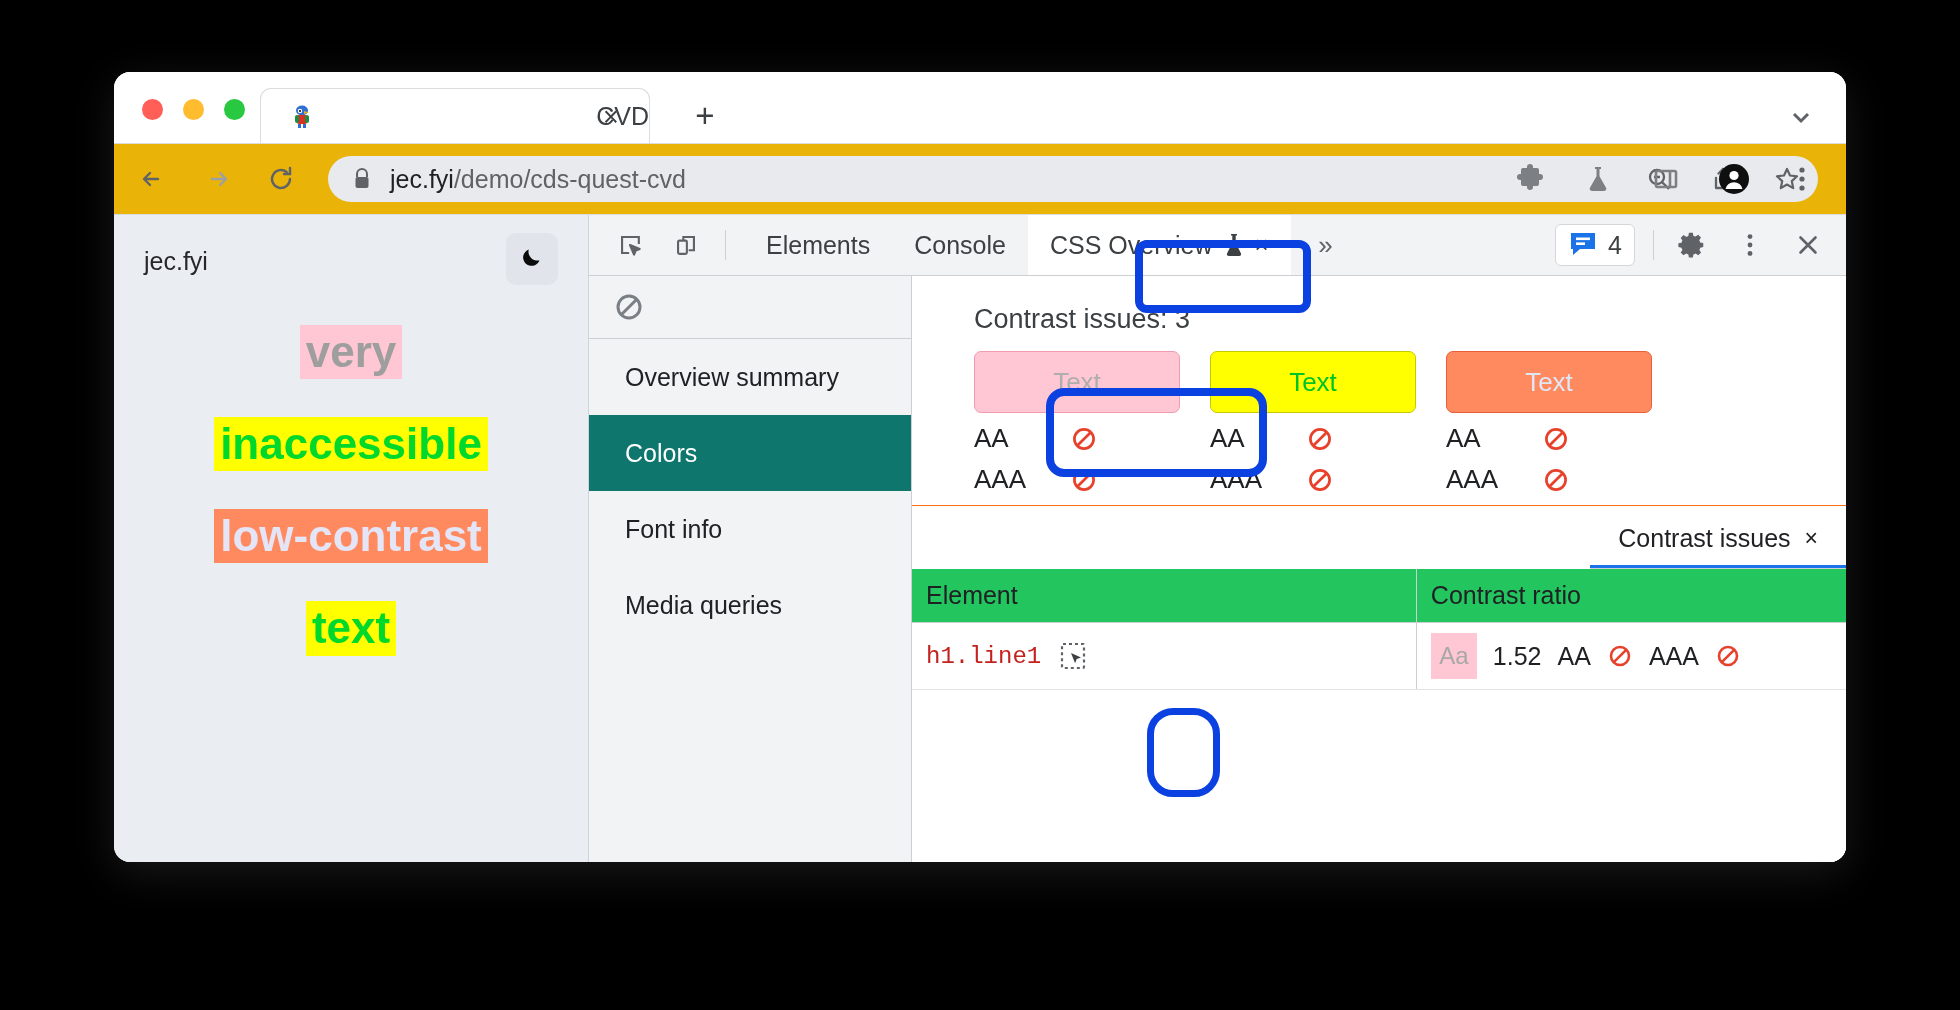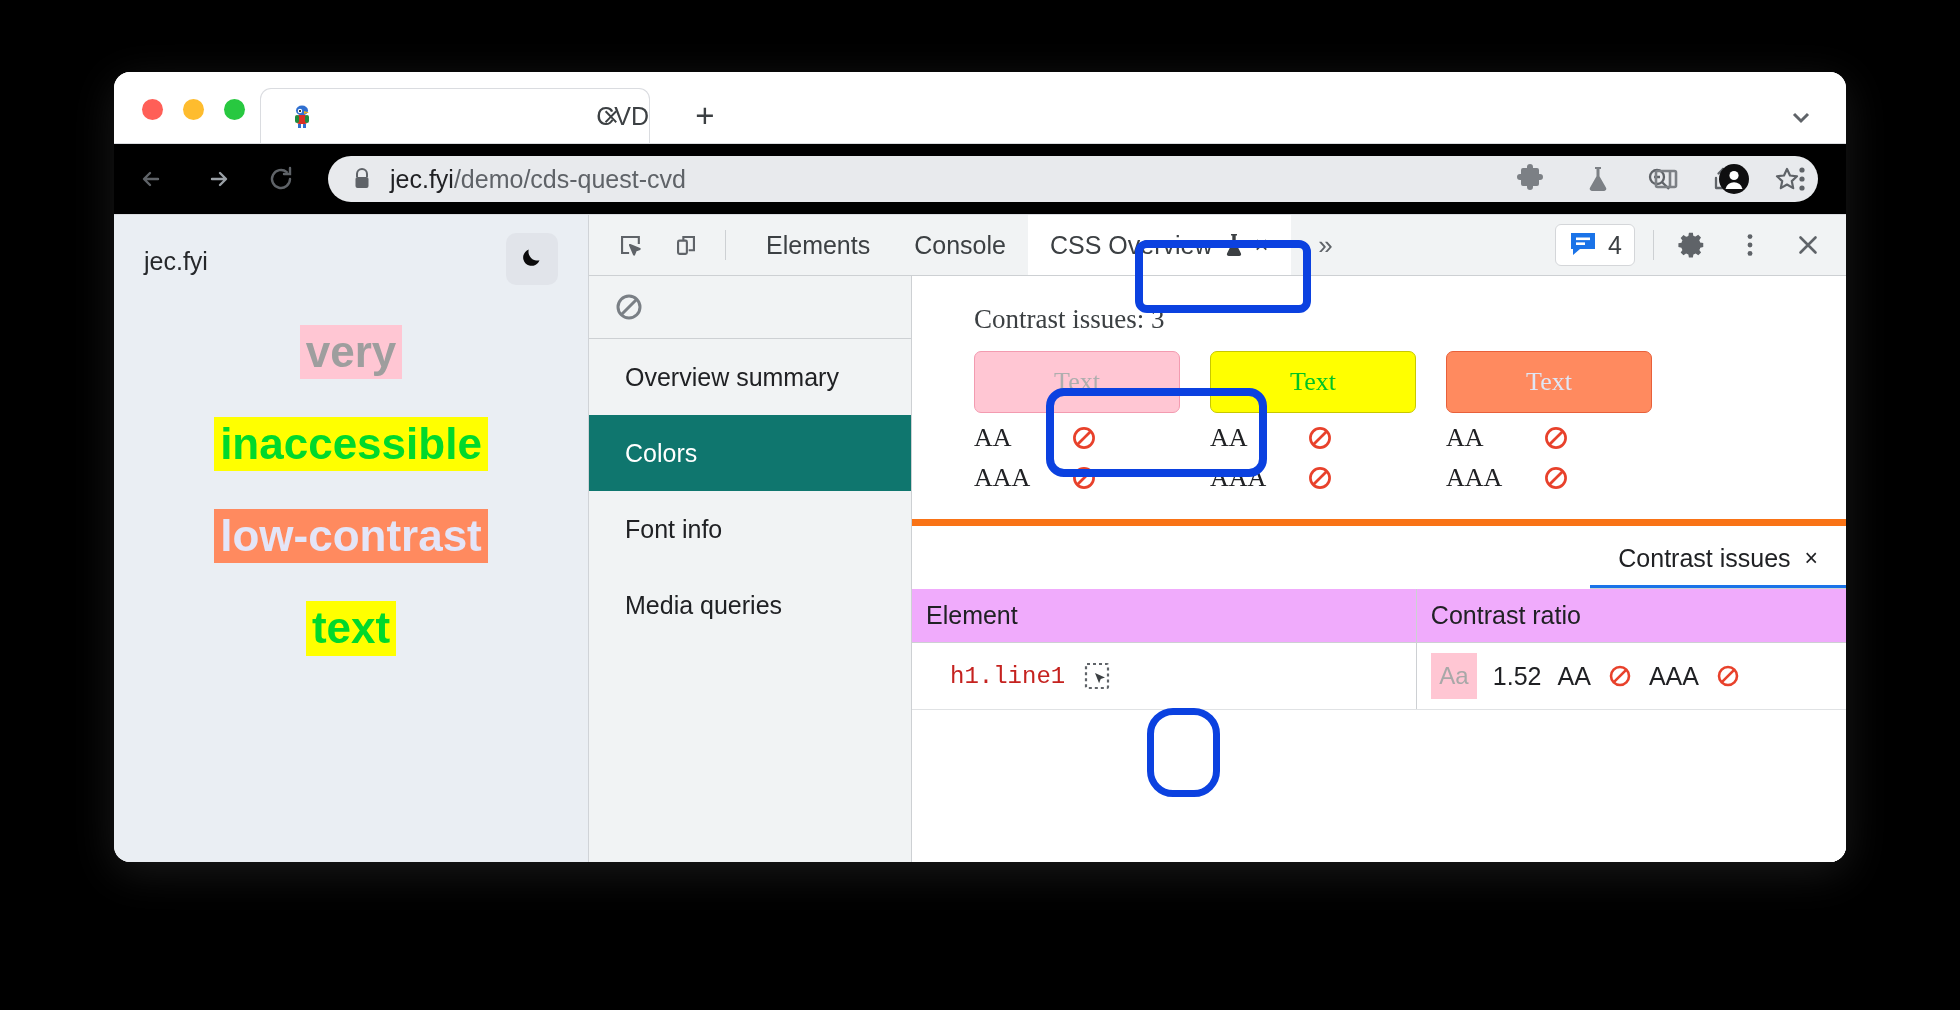--- a/index.html
+++ b/index.html
@@ -47,21 +47,21 @@
   }
   .tabsearch{
     position:absolute;right:30px;top:30px;width:30px;height:30px;color:#5f6368;
   }
   .tabstrip-bottom{
     position:absolute;left:0;right:0;bottom:0;height:1px;background:#dadce0;
   }
 
   
   .navbar{
-    position:relative;height:70px;background:#000000;
+    position:relative;height:70px;background:#eab308;
     display:flex;align-items:center;border-bottom:1px solid #dadce0;
   }
   .navicon{
     width:34px;height:34px;flex:0 0 auto;color:#5f6368;
     display:flex;align-items:center;justify-content:center;
   }
   .nav-back{margin-left:22px;}
   .nav-fwd{margin-left:30px;}
   .nav-reload{margin-left:30px;}
   .omnibox{
@@ -138,21 +138,21 @@
   }
   .cssov-side-head{height:62px;display:flex;align-items:center;border-bottom:1px solid #cdd0d3;}
   .cssov-side-head .ico{margin-left:24px;width:32px;height:32px;color:#7a7f85;}
   .side-item{
     height:76px;display:flex;align-items:center;padding-left:36px;
     font-size:25px;color:#202124;
   }
   .side-item.sel{background:#0f766e;color:#fff;}
 
   .cssov-main{flex:1 1 auto;display:flex;flex-direction:column;min-width:0;background:#fff;}
-  .contrast-pane{flex:0 0 auto;padding:28px 0 26px 0;border-bottom:7px solid #f97316;font-family:Liberation Serif, serif;}
+  .contrast-pane{flex:0 0 auto;padding:28px 0 10px 0;border-bottom:1px solid #f97316;}
   .ci-title{font-size:27px;color:#3c4043;margin-left:62px;margin-bottom:16px;}
   .swatch-row{display:flex;margin-left:62px;gap:30px;}
   .swatch-col{width:206px;}
   .swatch{
     height:62px;border-radius:7px;display:flex;align-items:center;justify-content:center;
     font-size:26px;box-sizing:border-box;
   }
   .sw-pink{background:#ffc6d3;border:1px solid #f39bb0;color:#aeaeae;}
   .sw-yellow{background:#ffff00;border:1px solid #c8c800;color:#00c425;}
   .sw-orange{background:#ff8a5f;border:1px solid #e8603a;color:#dfe6f5;}
@@ -163,30 +163,30 @@
   .issues-pane{flex:1 1 auto;display:flex;flex-direction:column;min-height:0;background:#fff;align-items:flex-end;}
   .issues-tabbar{height:62px;flex:0 0 auto;display:flex;align-items:flex-end;border-bottom:1px solid #cdd0d3;}
   .issues-tab{
     display:flex;align-items:center;gap:14px;padding:0 28px 12px 28px;
     font-size:25px;color:#202124;border-bottom:3px solid #1a73e8;
   }
   .issues-tab .x{font-size:23px;}
   .tbl{width:100%;border-collapse:collapse;table-layout:fixed;}
   .tbl th{
     text-align:left;font-weight:400;font-size:25px;color:#202124;
-    padding:12px 0 12px 14px;background:#f0abfc;border-right:1px solid #cdd0d3;
+    padding:12px 0 12px 14px;background:#22c55e;border-right:1px solid #cdd0d3;
     border-bottom:1px solid #cdd0d3;height:50px;box-sizing:border-box;
   }
   .tbl td{
     font-size:25px;color:#202124;padding:10px 0 10px 14px;
     border-right:1px solid #cdd0d3;border-bottom:1px solid #e0e2e4;height:62px;box-sizing:border-box;
     vertical-align:middle;
   }
   .tbl th:last-child,.tbl td:last-child{border-right:none;}
-  .el-cell{display:flex;align-items:center;gap:16px;margin-left:24px;}
+  .el-cell{display:flex;align-items:center;gap:16px;}
   .el-sel{font-family:"Liberation Mono", monospace;font-size:24px;color:#c5221f;}
   .pick-ico{width:32px;height:32px;color:#5f6368;}
   .ratio-cell{display:flex;align-items:center;gap:16px;}
   .aa-sw{
     width:46px;height:46px;background:#ffc6d3;display:flex;align-items:center;justify-content:center;
     color:#a8a8a8;font-size:24px;
   }
   .ratio-cell .no{width:26px;height:26px;color:#e8412b;}
 
   

